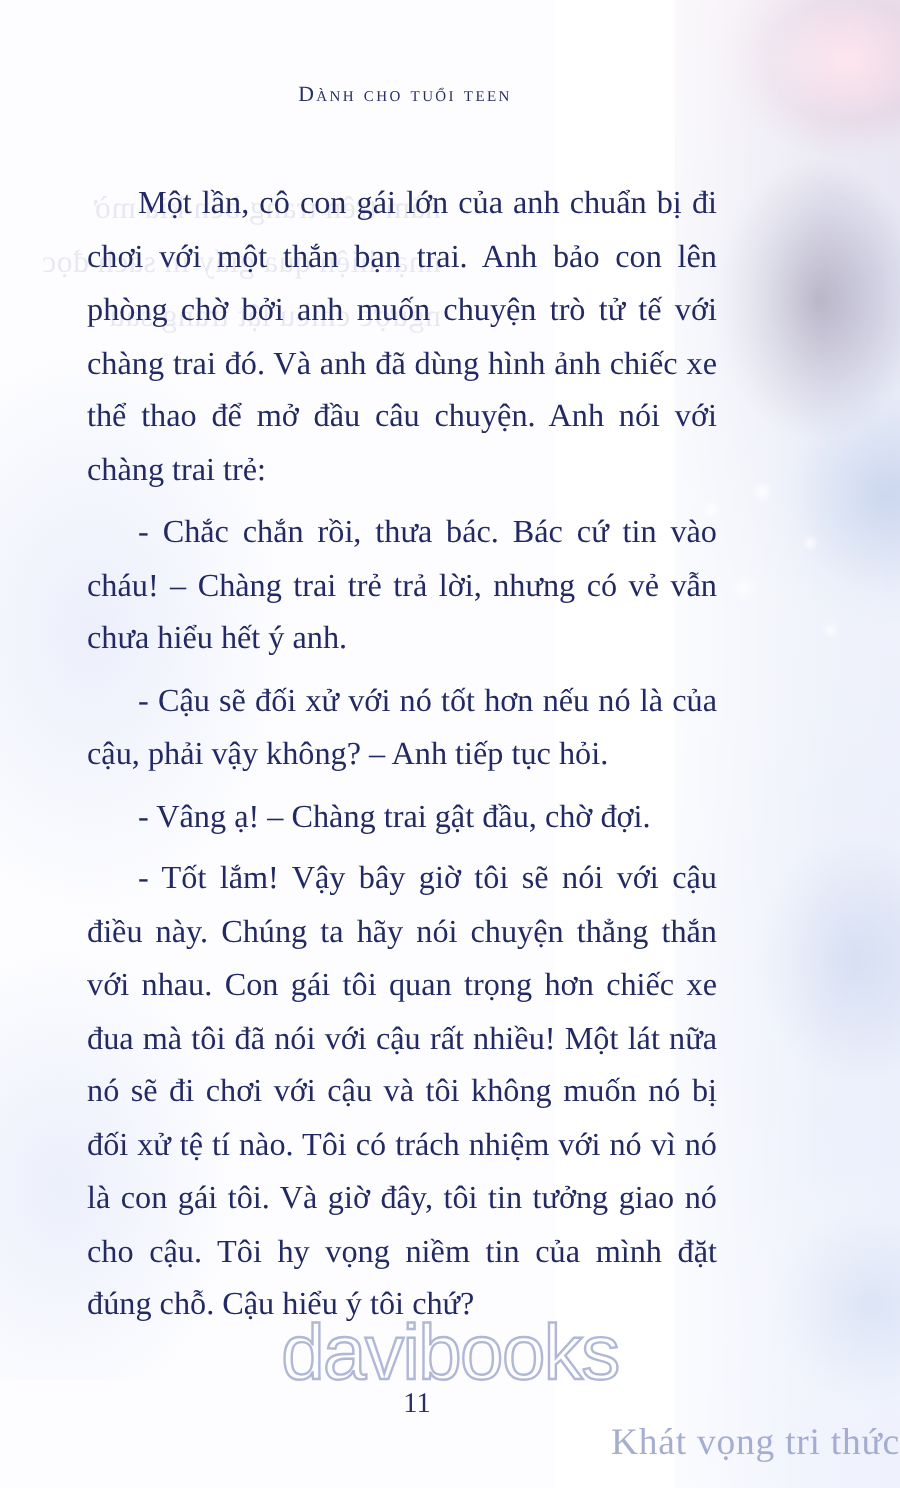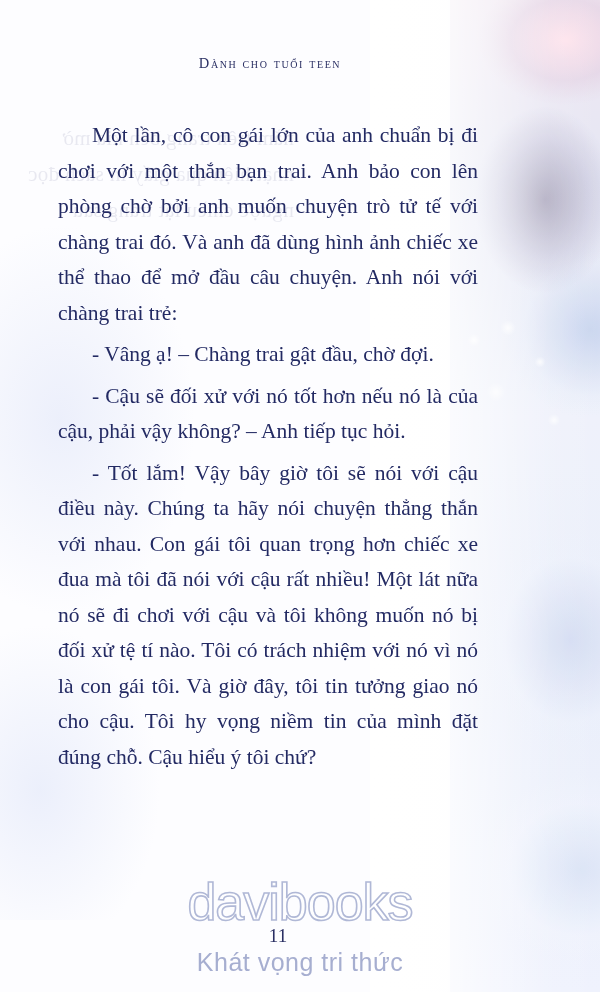--- a/index.html
+++ b/index.html
@@ -159,24 +159,25 @@
     top: 872px;
     font-family: Liberation Sans, sans-serif;
     font-size: 52px;
     letter-spacing: -1px;
     color: rgba(255,255,255,0.0);
     -webkit-text-stroke: 1.6px rgba(150,160,200,0.75);
     text-shadow: 0 1px 0 rgba(255,255,255,0.6);
   }
   .watermark-sub {
     top: 948px;
-    font-family: Liberation Sans, sans-serif;
+    font-family: Liberation Serif, serif;
     font-size: 25px;
     letter-spacing: 0.5px;
     color: rgba(150,160,200,0.85);
+    text-align: right;
   }
 </style>
 </head>
 <body>
 
 <div id="page">
 
   <div class="bg-layer">
     <div class="bg-right-photo"></div>
     <div class="bg-flowers"></div>
@@ -184,22 +185,23 @@
     <div class="bg-left-wash"></div>
     <div class="bg-ghost-text">nằm trên trang bên kia mờ nhạt hiện qua giấy in sách đọc ngược chiều lật trang sau</div>
   </div>
 
   <div class="content">
 
     <div class="running-head">Dành cho tuổi teen</div>
 
     <div class="body-text">
       <p>Một lần, cô con gái lớn của anh chuẩn bị đi chơi với một thắn bạn trai. Anh bảo con lên phòng chờ bởi anh muốn chuyện trò tử tế với chàng trai đó. Và anh đã dùng hình ảnh chiếc xe thể thao để mở đầu câu chuyện. Anh nói với chàng trai trẻ:</p>
+      <p class="dash">- Chắc chắn rồi, thưa bác. Bác cứ tin vào cháu! – Chàng trai trẻ trả lời, nhưng có vẻ vẫn chưa hiểu hết ý anh.</p>
+      <p class="dash">- Cậu sẽ đối xử với nó tốt hơn nếu nó là của cậu, phải vậy không? – Anh tiếp tục hỏi.</p>
       <p class="dash">- Vâng ạ! – Chàng trai gật đầu, chờ đợi.</p>
-      <p class="dash">- Cậu sẽ đối xử với nó tốt hơn nếu nó là của cậu, phải vậy không? – Anh tiếp tục hỏi.</p>
       <p class="dash">- Tốt lắm! Vậy bây giờ tôi sẽ nói với cậu điều này. Chúng ta hãy nói chuyện thẳng thắn với nhau. Con gái tôi quan trọng hơn chiếc xe đua mà tôi đã nói với cậu rất nhiều! Một lát nữa nó sẽ đi chơi với cậu và tôi không muốn nó bị đối xử tệ tí nào. Tôi có trách nhiệm với nó vì nó là con gái tôi. Và giờ đây, tôi tin tưởng giao nó cho cậu. Tôi hy vọng niềm tin của mình đặt đúng chỗ. Cậu hiểu ý tôi chứ?</p>
 
     </div>
 
     <div class="folio">11</div>
   </div>
 
   <div class="watermark watermark-main">davibooks</div>
   <div class="watermark watermark-sub">Khát vọng tri thức</div>
 

